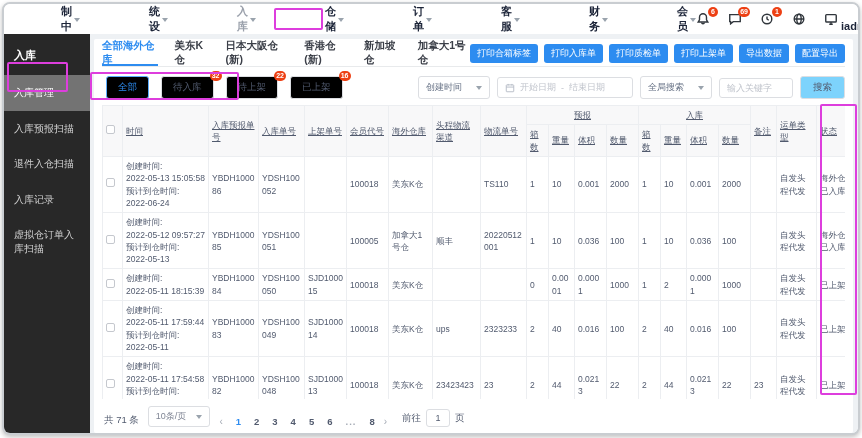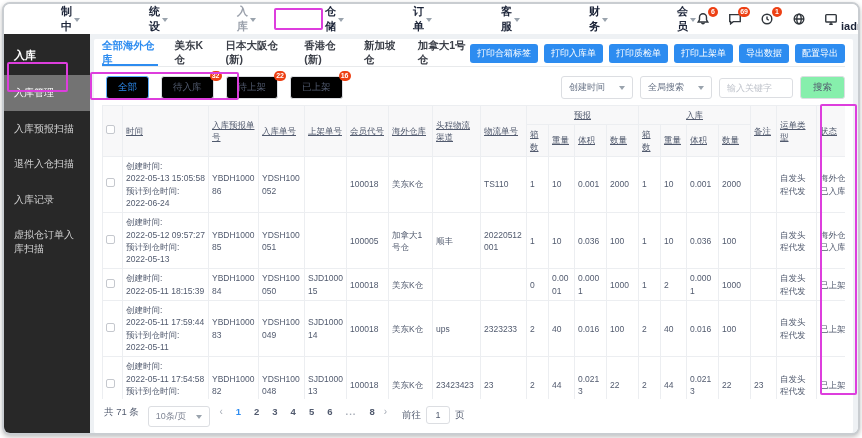--- a/index.html
+++ b/index.html
@@ -51,34 +51,34 @@
   .chip.active { border-color:#5cadff; color:#2d8cf0; }
   .chip .badge { top:-6px; right:-9px; }
   .filters-right { margin-left:auto; display:flex; align-items:center; gap:7px; }
   .select-box { display:flex; align-items:center; gap:14px; border:1px solid #dcdee2; border-radius:3px; background:#fff;
                 font-size:9px; color:#657084; padding:4px 7px; cursor:pointer; white-space:nowrap; }
   .date-box { display:flex; align-items:center; gap:5px; border:1px solid #dcdee2; border-radius:3px; background:#fff;
               font-size:9px; color:#c0c4cc; padding:3px 7px; width:136px; }
   .date-box svg { width:10px; height:10px; stroke:#b6bcc6; fill:none; stroke-width:1.5; flex:none; }
   .kw-input { border:1px solid #dcdee2; border-radius:3px; font-size:9px; padding:4px 7px; width:74px; color:#515a6e; }
   .kw-input::placeholder { color:#c0c4cc; }
-  .btn-search { background:#86efac; border:1px solid #dcdee2; border-radius:3px; font-size:9.5px; color:#515a6e; padding:4px 12px; cursor:pointer; }
+  .btn-search { background:#7dd3fc; border:1px solid #dcdee2; border-radius:3px; font-size:9.5px; color:#515a6e; padding:4px 12px; cursor:pointer; }
 
   
   .table-wrap { flex:1; overflow:hidden; }
   table { width:100%; border-collapse:collapse; table-layout:fixed; font-size:8.5px; color:#515a6e; }
   th, td { border:1px solid #eceef1; padding:3px 3px; text-align:left; vertical-align:middle; word-break:break-all; line-height:1.45; }
   thead th { background:#f8f8f9; font-weight:normal; color:#515a6e;text-decoration:underline; }
   th.grp { text-align:center; }
   td.num, th.sub { text-align:left; }
   .cb { width:9px; height:9px; border:1px solid #c5c8ce; border-radius:2px; display:inline-block; background:#fff; cursor:pointer; }
   .time-label { color:#515a6e; }
 
   
-  .pager { display:flex; align-items:flex-start; gap:9px; padding:7px 2px 6px; font-size:9.5px; color:#515a6e; }
+  .pager { display:flex; align-items:flex-end; gap:9px; padding:7px 2px 6px; font-size:9.5px; color:#515a6e; }
   .pp-select { display:flex; align-items:center; gap:10px; border:1px solid #dcdee2; border-radius:3px; padding:3px 7px; color:#808695; font-size:9px; cursor:pointer; }
   .pages { display:flex; align-items:center; gap:13px; margin-left:4px; }
   .pg { cursor:pointer; color:#515a6e; font-weight:bold; }
   .pg.active { color:#2d8cf0; }
   .pg.ellipsis { color:#a5abb5; letter-spacing:1px; }
   .arrow { color:#a5abb5; cursor:pointer; font-size:10px; }
   .goto { display:flex; align-items:center; gap:5px; margin-left:6px; }
   .goto input { width:24px; border:1px solid #dcdee2; border-radius:3px; font-size:9px; padding:3px 0; text-align:center; color:#515a6e; }
 
   
@@ -194,20 +194,31 @@
               <div class="chip active">全部</div>
               <div class="chip">待入库<span class="badge">32</span></div>
               <div class="chip">待上架<span class="badge">22</span></div>
               <div class="chip">已上架<span class="badge">16</span></div>
             </div>
           <div class="filters-right">
             <div class="select-box">
               <span>创建时间</span>
               <span class="caret"></span>
             </div>
+            <div class="date-box">
+              <svg viewBox="0 0 16 16">
+                  <rect x="2" y="3" width="12" height="11" rx="1"></rect>
+                  <line x1="2" y1="6.5" x2="14" y2="6.5"></line>
+                  <line x1="5" y1="1.5" x2="5" y2="4"></line>
+                  <line x1="11" y1="1.5" x2="11" y2="4"></line>
+                </svg>
+              <span>开始日期</span>
+              <span>-</span>
+              <span>结束日期</span>
+            </div>
             <div class="select-box">
               <span>全局搜索</span>
               <span class="caret"></span>
             </div>
             <input class="kw-input" placeholder="输入关键字" style="">
             <button class="btn-search">搜索</button>
           </div>
         </div>
 
         <div class="table-wrap">

